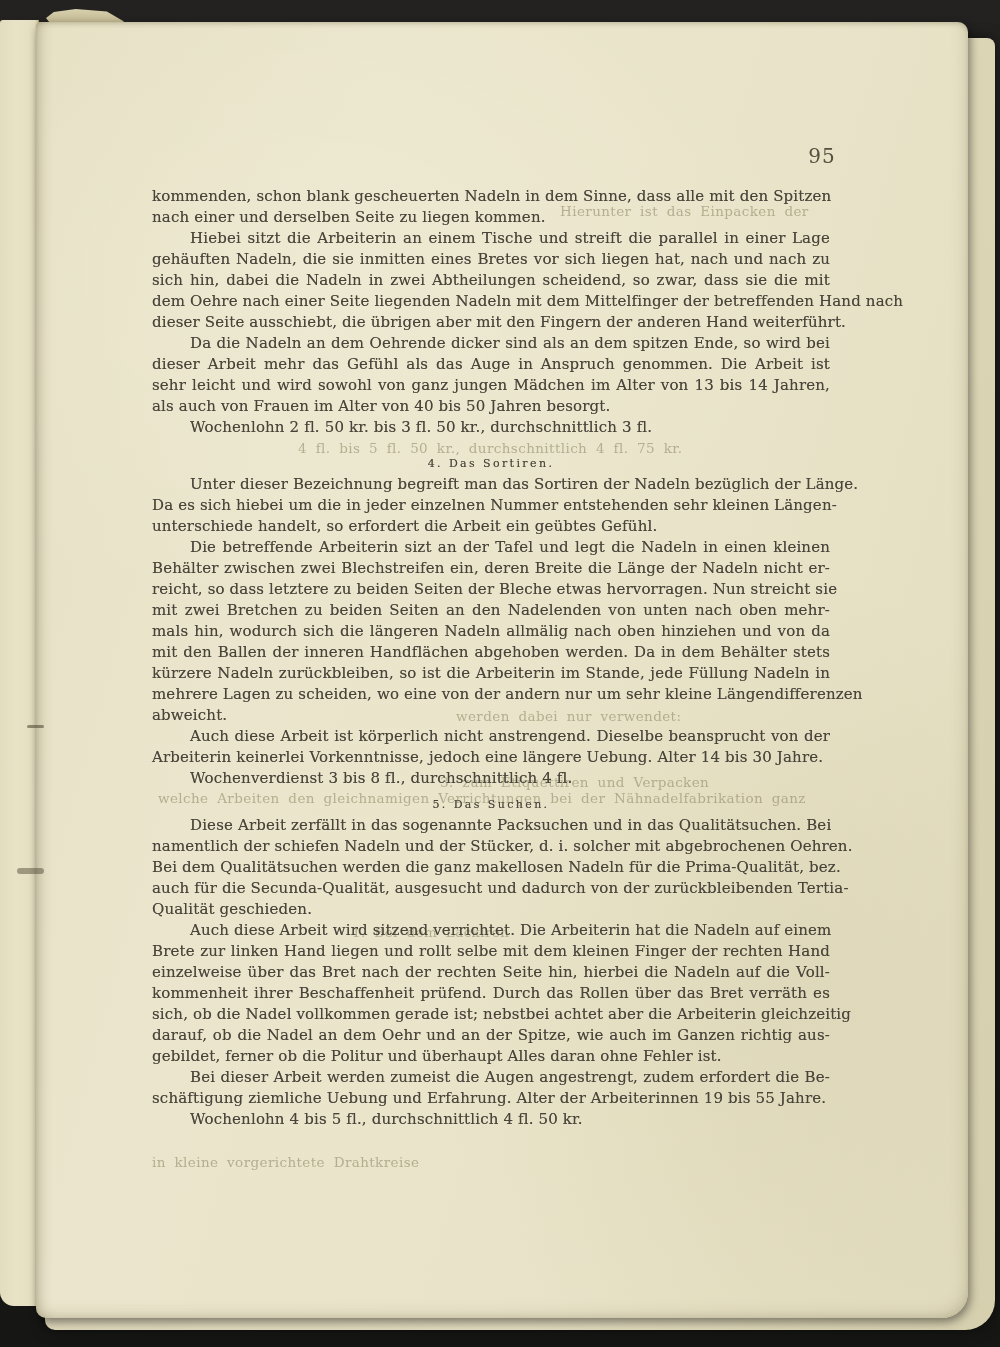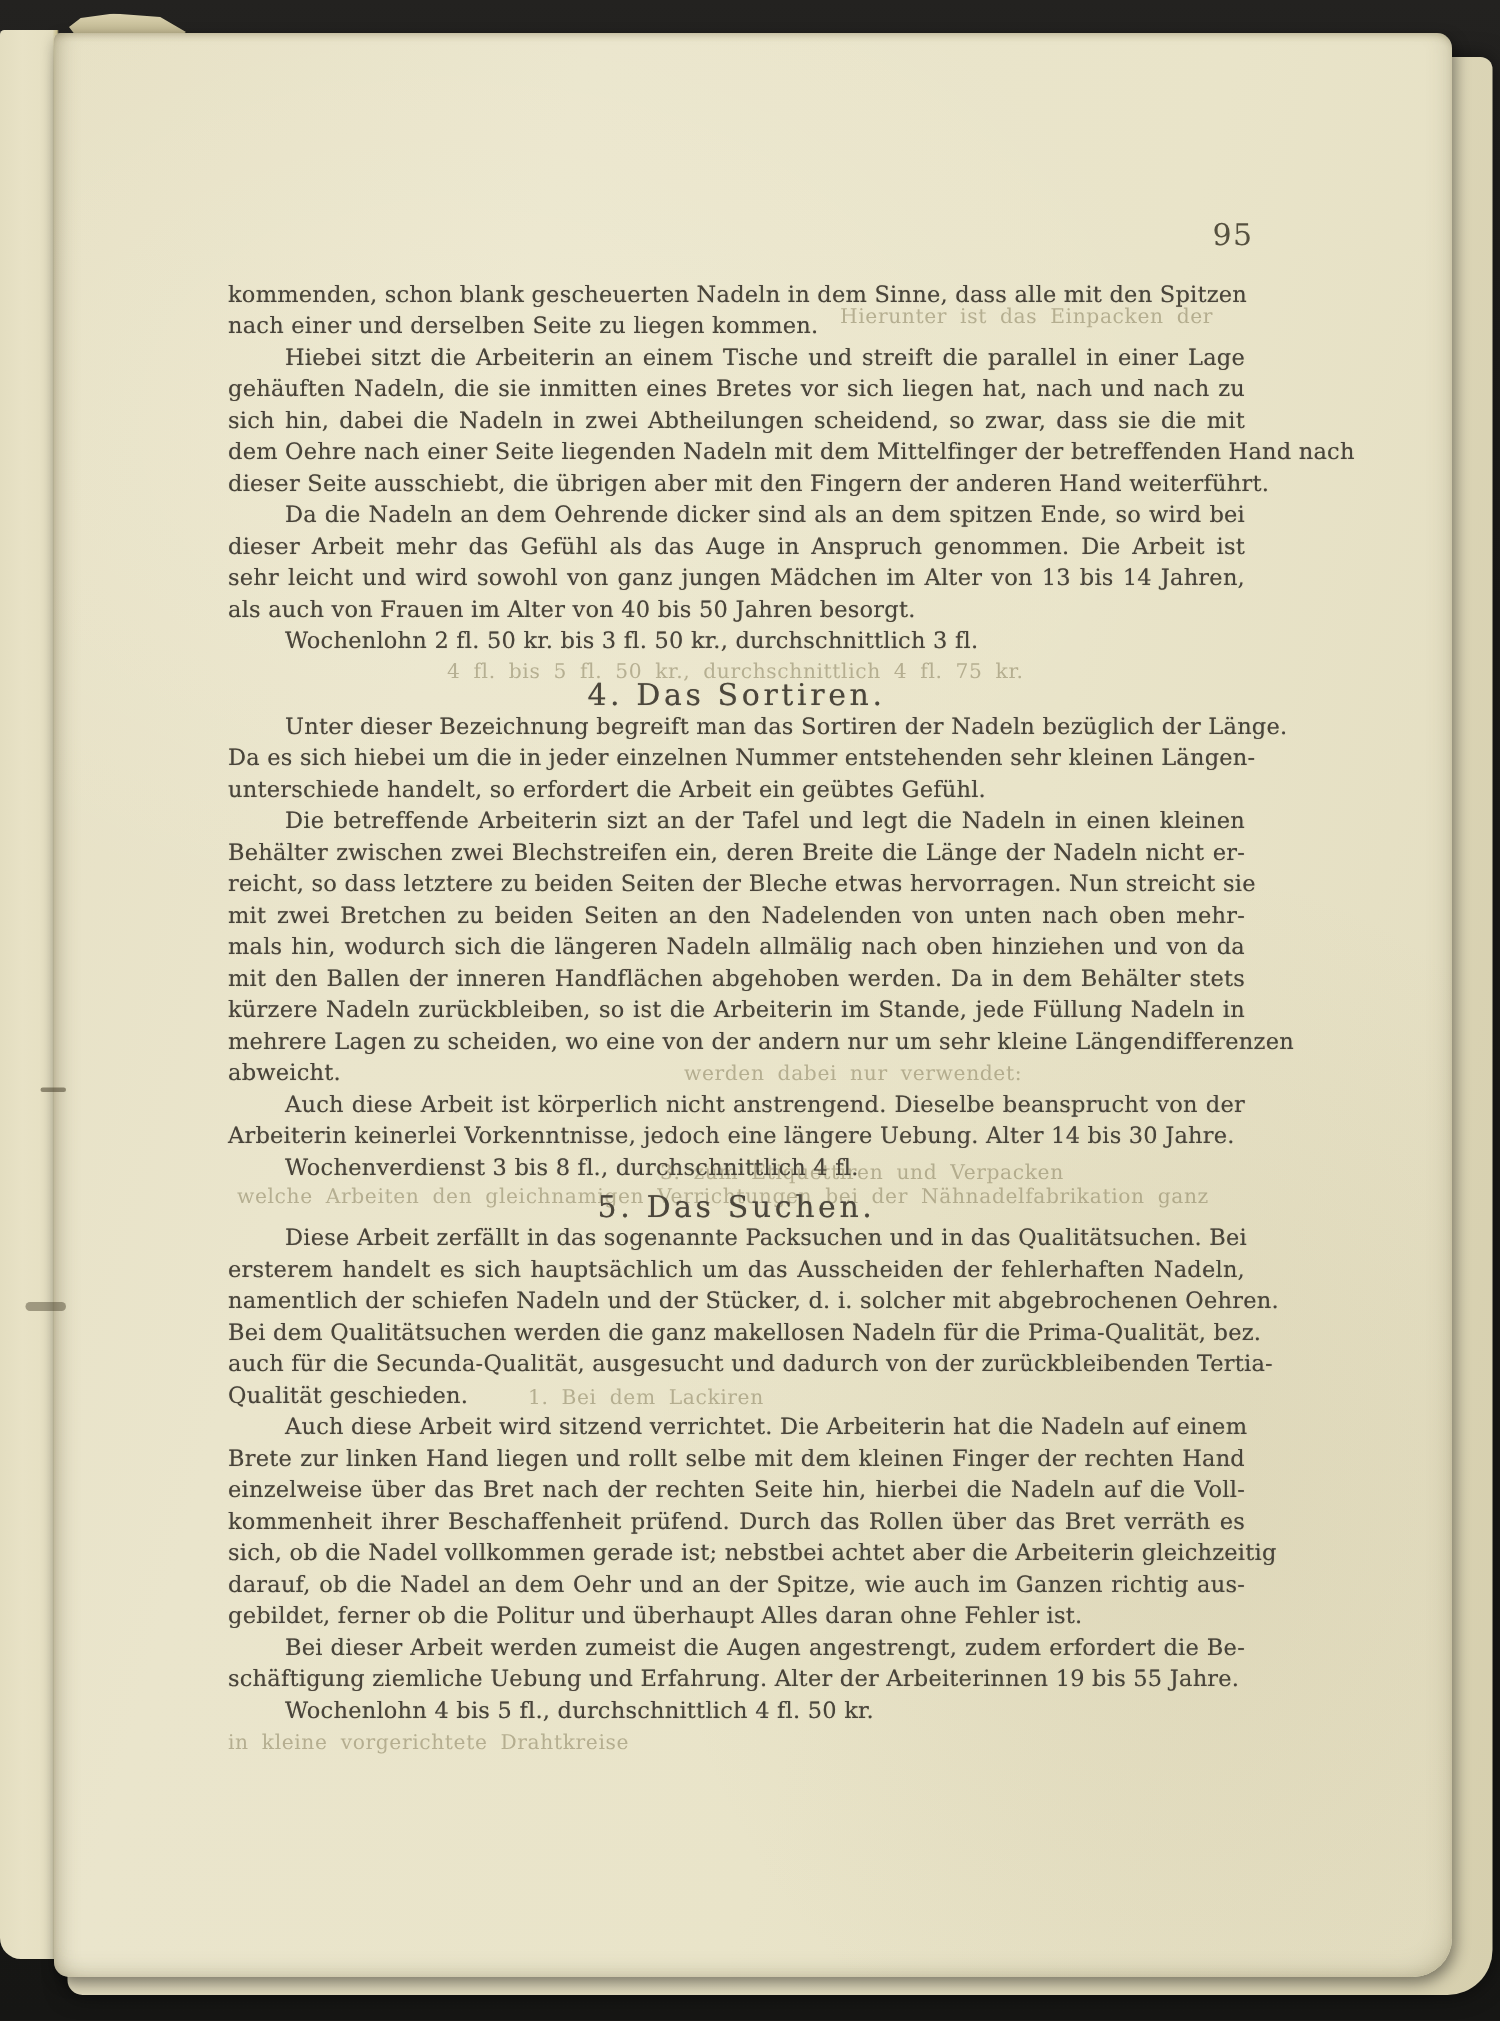--- a/index.html
+++ b/index.html
@@ -26,21 +26,21 @@
                    inset -6px -6px 18px -8px rgba(95,85,52,.35),
                    2px 4px 10px rgba(0,0,0,.45);}
   .pageno{position:absolute;left:756px;top:122px;width:60px;text-align:center;
           font-size:20px;letter-spacing:1px;color:#55503f;}
   .textblock{position:absolute;left:116px;top:164px;width:678px;color:#49443a;}
   .line{height:21px;line-height:21px;font-size:15px;letter-spacing:.15px;
         text-align:justify;text-align-last:justify;white-space:nowrap;
         text-shadow:0 0 .5px rgba(73,68,58,.55);}
   .line.last{text-align-last:left;}
   .line.indent{padding-left:38px;}
-  .heading{height:21px;line-height:21px;font-size:20px;text-align:center;
+  .heading{height:21px;line-height:21px;font-size:11px;text-align:center;
            letter-spacing:2.4px;color:#4b463b;text-shadow:0 0 .5px rgba(73,68,58,.55);}
   
   .ghost{position:absolute;white-space:nowrap;font-size:13.5px;line-height:15px;
          color:rgba(128,119,85,.50);letter-spacing:.4px;word-spacing:4px;
          filter:blur(.4px);}
   
   .scrap{position:absolute;left:46px;top:9px;width:78px;height:20px;
          background:linear-gradient(180deg,#d9d1ae,#b3a981);
          clip-path:polygon(0 45%,10% 15%,38% 0,78% 12%,100% 62%,85% 100%,38% 90%,8% 85%);}
   
@@ -91,21 +91,20 @@
         <div class="line">mals hin, wodurch sich die längeren Nadeln allmälig nach oben hinziehen und von da</div>
         <div class="line">mit den Ballen der inneren Handflächen abgehoben werden.  Da in dem Behälter stets</div>
         <div class="line">kürzere Nadeln zurückbleiben, so ist die Arbeiterin im Stande, jede Füllung Nadeln in</div>
         <div class="line">mehrere Lagen zu scheiden, wo eine von der andern nur um sehr kleine Längendifferenzen</div>
         <div class="line last">abweicht.</div>
         <div class="line indent">Auch diese Arbeit ist körperlich nicht anstrengend.  Dieselbe beansprucht von der</div>
         <div class="line last">Arbeiterin keinerlei Vorkenntnisse, jedoch eine längere Uebung.  Alter 14 bis 30 Jahre.</div>
         <div class="line last indent">Wochenverdienst 3 bis 8 fl., durchschnittlich 4 fl.</div>
         <div class="heading" style="margin-top: 5px;">5. Das Suchen.</div>
         <div class="line indent">Diese Arbeit zerfällt in das sogenannte Packsuchen und in das Qualitätsuchen.  Bei</div>
-        <div class="line">ersterem handelt es sich hauptsächlich um das Ausscheiden der fehlerhaften Nadeln,</div>
         <div class="line">namentlich der schiefen Nadeln und der Stücker, d. i. solcher mit abgebrochenen Oehren.</div>
         <div class="line">Bei dem Qualitätsuchen werden die ganz makellosen Nadeln für die Prima-Qualität, bez.</div>
         <div class="line">auch für die Secunda-Qualität, ausgesucht und dadurch von der zurückbleibenden Tertia-</div>
         <div class="line last">Qualität geschieden.</div>
         <div class="line indent">Auch diese Arbeit wird sitzend verrichtet. Die Arbeiterin hat die Nadeln auf einem</div>
         <div class="line">Brete zur linken Hand  liegen und rollt selbe mit dem kleinen Finger der rechten Hand</div>
         <div class="line">einzelweise über das Bret nach der rechten Seite hin, hierbei die Nadeln auf die Voll-</div>
         <div class="line">kommenheit ihrer Beschaffenheit prüfend. Durch das Rollen über das Bret verräth es</div>
         <div class="line">sich, ob die Nadel vollkommen gerade ist; nebstbei achtet aber die Arbeiterin gleichzeitig</div>
         <div class="line">darauf, ob die Nadel an dem Oehr und an der Spitze, wie auch im Ganzen richtig aus-</div>

